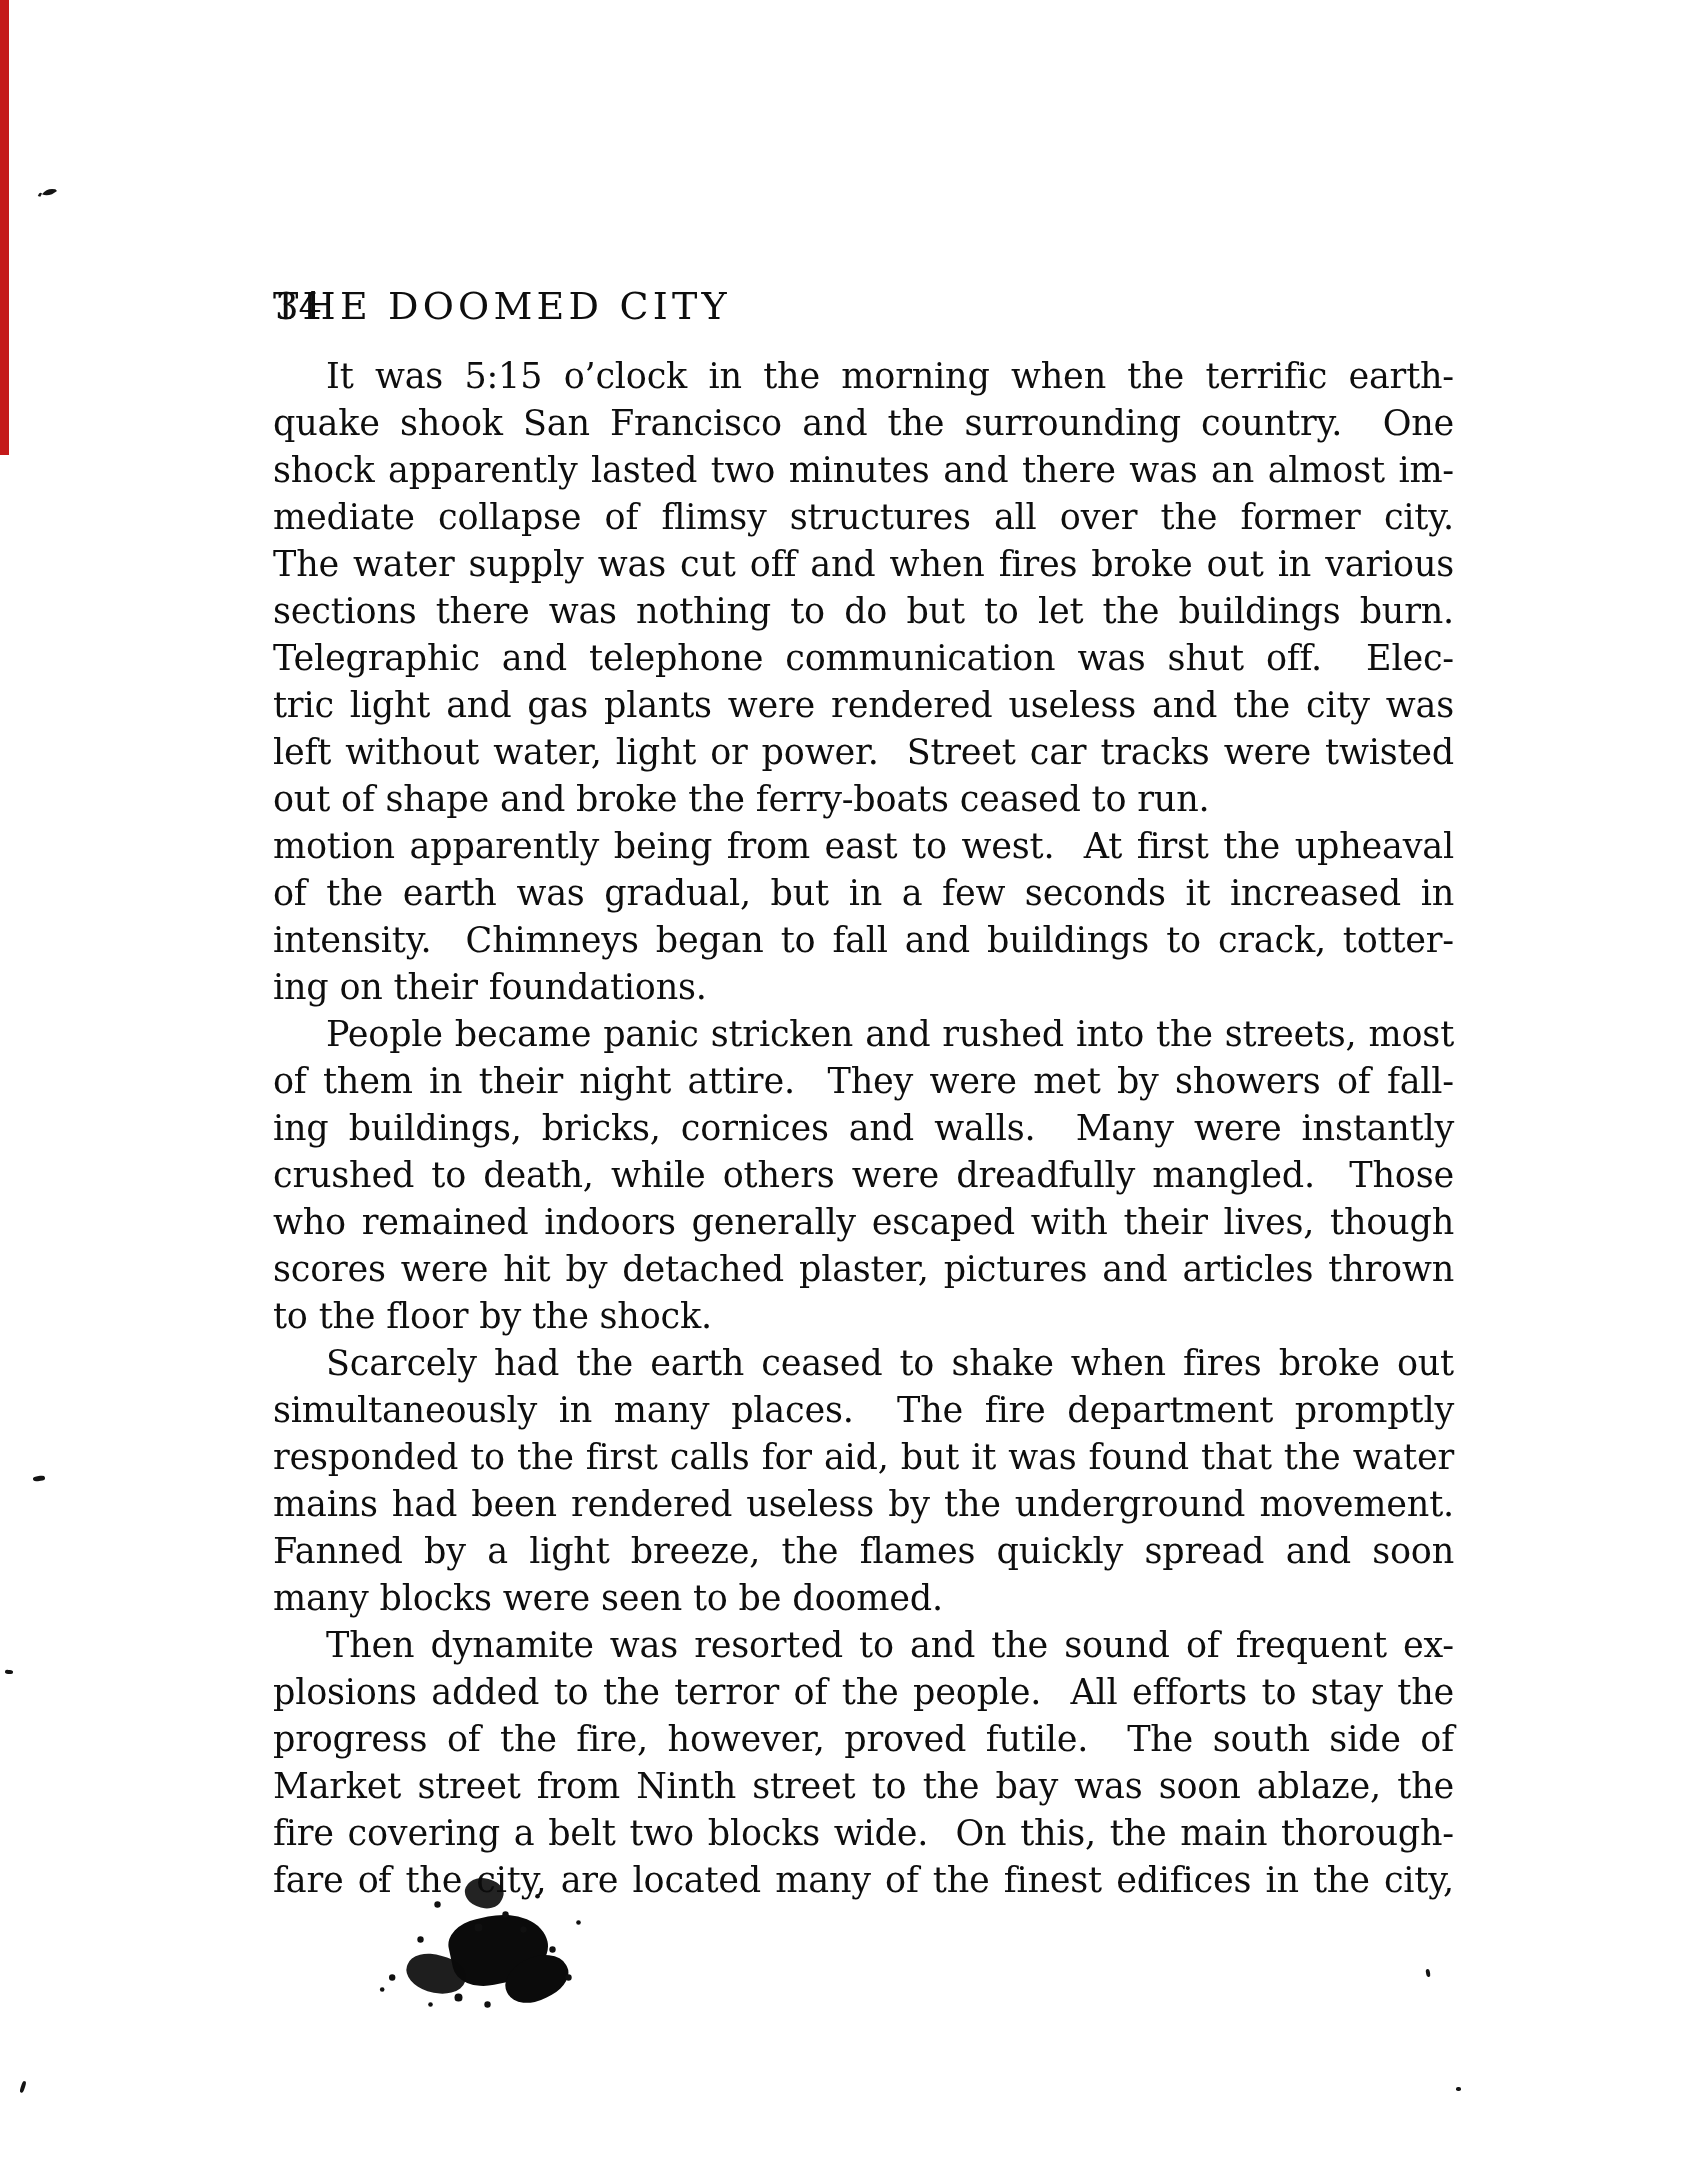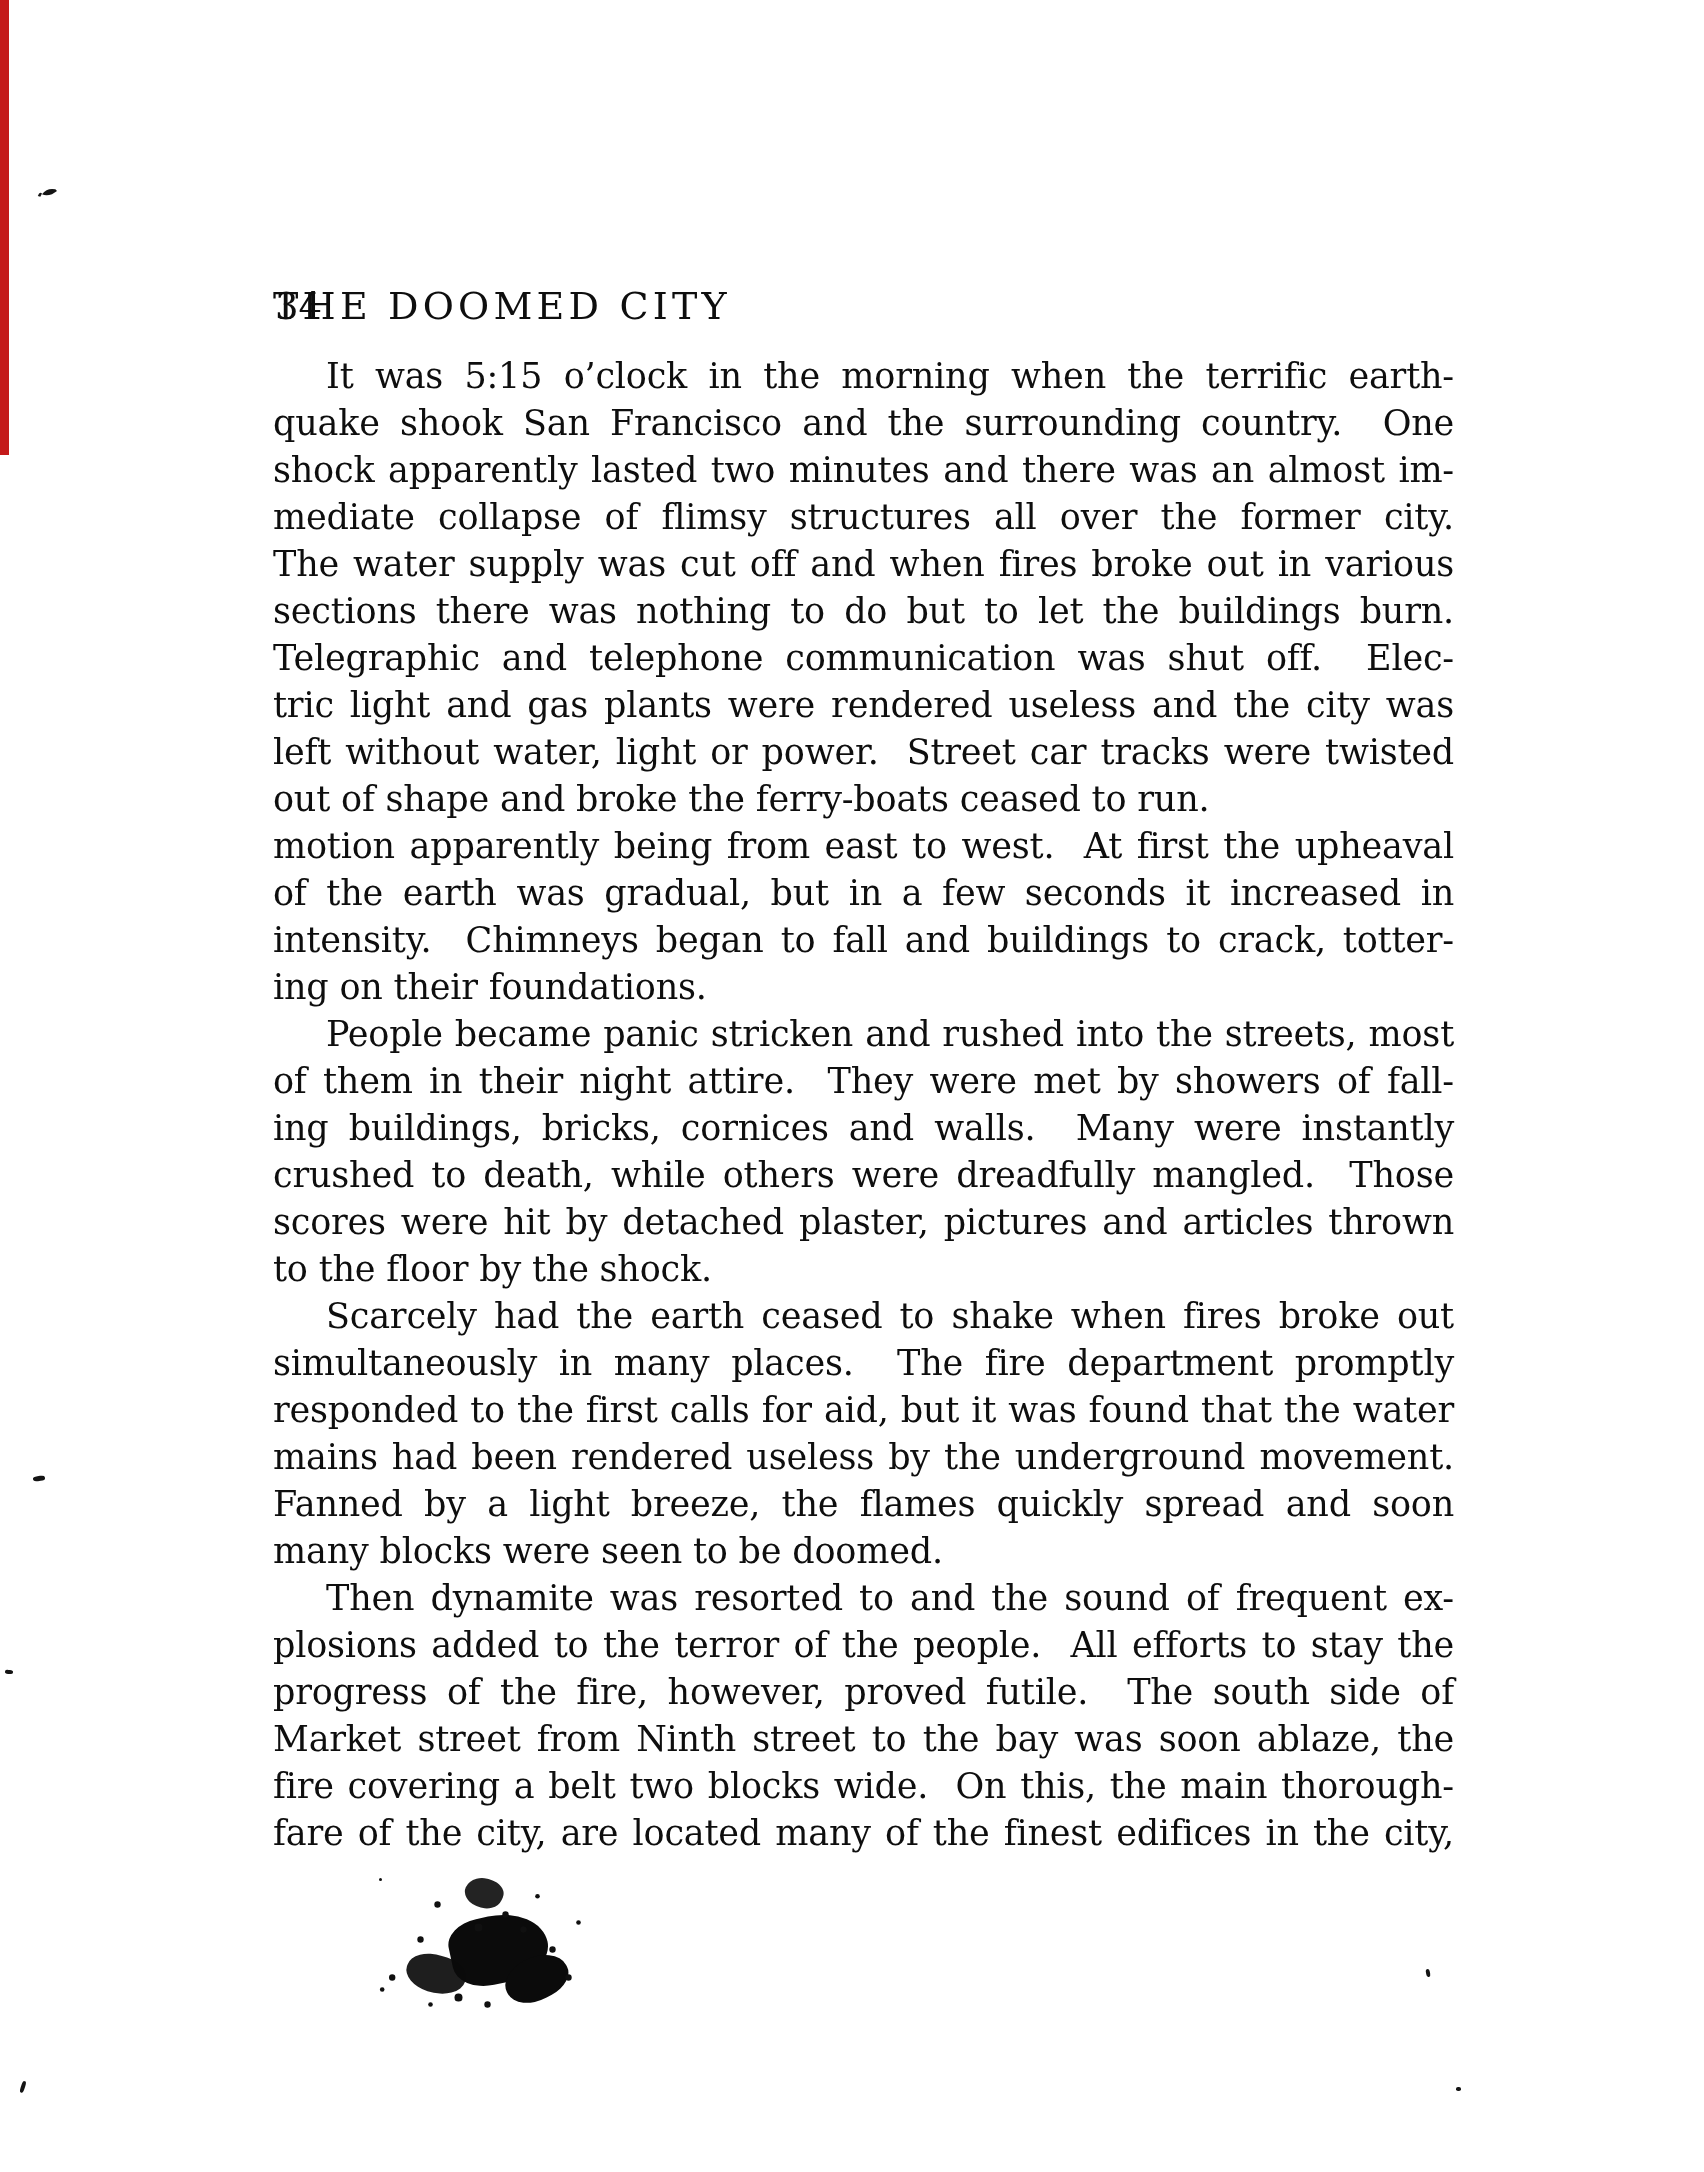--- a/index.html
+++ b/index.html
@@ -126,20 +126,21 @@
         <div class="line">motion apparently being from east to west.&nbsp; At first the upheaval</div>
         <div class="line">of the earth was gradual, but in a few seconds it increased in</div>
         <div class="line">intensity.&nbsp; Chimneys began to fall and buildings to crack, totter-</div>
         <div class="line last">ing on their foundations.</div>
       </div>
       <div class="para">
         <div class="line first">People became panic stricken and rushed into the streets, most</div>
         <div class="line">of them in their night attire.&nbsp; They were met by showers of fall-</div>
         <div class="line">ing buildings, bricks, cornices and walls.&nbsp; Many were instantly</div>
         <div class="line">crushed to death, while others were dreadfully mangled.&nbsp; Those</div>
+        <div class="line">who remained indoors generally escaped with their lives, though</div>
         <div class="line">scores were hit by detached plaster, pictures and articles thrown</div>
         <div class="line last">to the floor by the shock.</div>
       </div>
       <div class="para">
         <div class="line first">Scarcely had the earth ceased to shake when fires broke out</div>
         <div class="line">simultaneously in many places.&nbsp; The fire department promptly</div>
         <div class="line">responded to the first calls for aid, but it was found that the water</div>
         <div class="line">mains had been rendered useless by the underground movement.</div>
         <div class="line">Fanned by a light breeze, the flames quickly spread and soon</div>
         <div class="line last">many blocks were seen to be doomed.</div>

